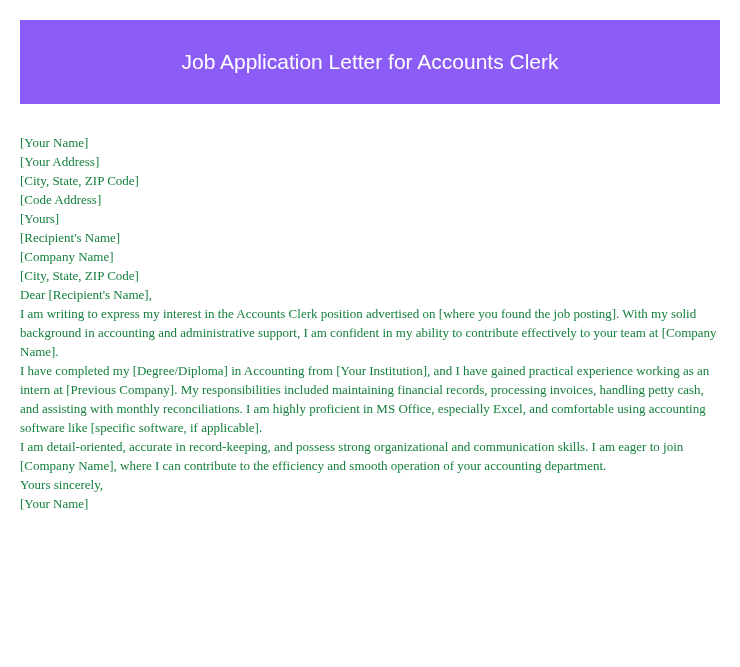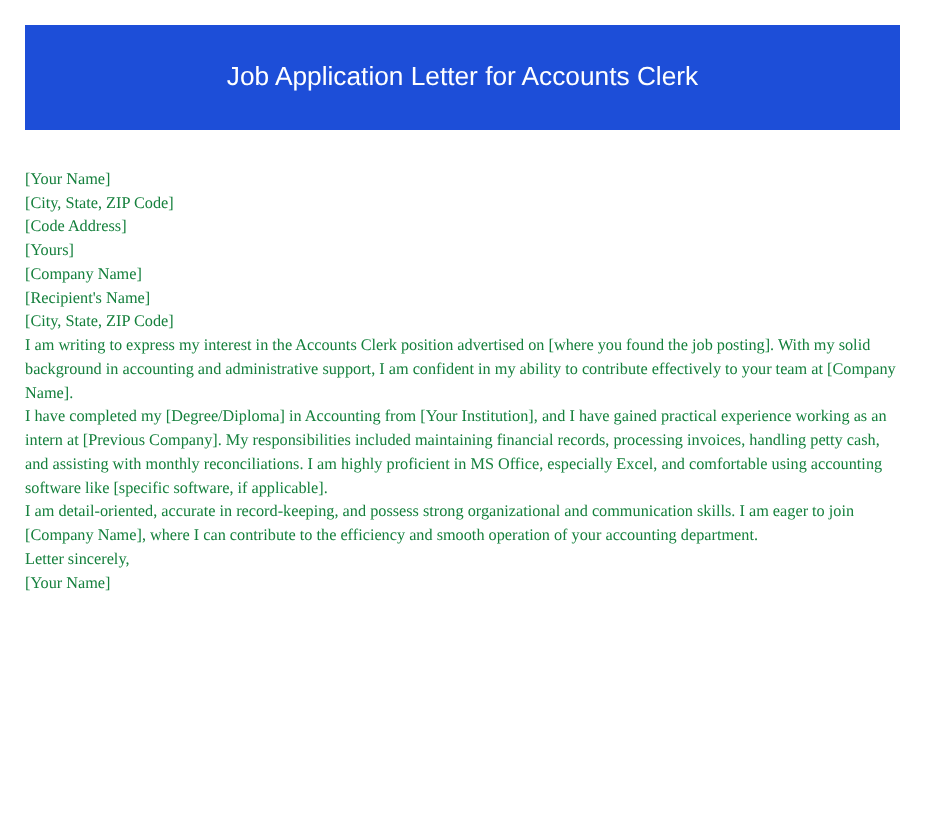--- a/index.html
+++ b/index.html
@@ -13,21 +13,21 @@
       overflow: hidden;
       position: relative;
       font-family: "Liberation Sans", sans-serif;
     }
     .header {
       position: absolute;
       left: 20px;
       top: 20px;
       width: 700px;
       height: 84px;
-      background: #1d4ed8;
+      background: #8b5cf6;
       display: flex;
       align-items: center;
       justify-content: center;
     }
     .header-title {
       color: #ffffff;
       font-size: 21px;
       font-family: "Liberation Sans", sans-serif;
       letter-spacing: 0px;
     }
@@ -54,27 +54,29 @@
 </head>
 <body>
 
 <div class="header">
   <span class="header-title">Job Application Letter for Accounts Clerk</span>
 </div>
 
 <div class="letter">
   <div>
     <span class="line">[Your Name]</span>
+    <span class="line">[Your Address]</span>
     <span class="line">[City, State, ZIP Code]</span>
     <span class="line">[Code Address]</span>
   </div>
   <span class="line">[Yours]</span>
   <div>
+    <span class="line">[Recipient's Name]</span>
     <span class="line">[Company Name]</span>
-    <span class="line">[Recipient's Name]</span>
     <span class="line">[City, State, ZIP Code]</span>
   </div>
+  <span class="line">Dear [Recipient's Name],</span>
   <p class="para">I am writing to express my interest in the Accounts Clerk position advertised on [where you found the job posting]. With my solid background in accounting and administrative support, I am confident in my ability to contribute effectively to your team at [Company Name].</p>
   <p class="para">I have completed my [Degree/Diploma] in Accounting from [Your Institution], and I have gained practical experience working as an intern at [Previous Company]. My responsibilities included maintaining financial records, processing invoices, handling petty cash, and assisting with monthly reconciliations. I am highly proficient in MS Office, especially Excel, and comfortable using accounting software like [specific software, if applicable].</p>
   <p class="para">I am detail-oriented, accurate in record-keeping, and possess strong organizational and communication skills. I am eager to join [Company Name], where I can contribute to the efficiency and smooth operation of your accounting department.</p>
-  <span class="line">Letter sincerely,</span>
+  <span class="line">Yours sincerely,</span>
   <span class="line">[Your Name]</span>
 </div>
 
 </body></html>

